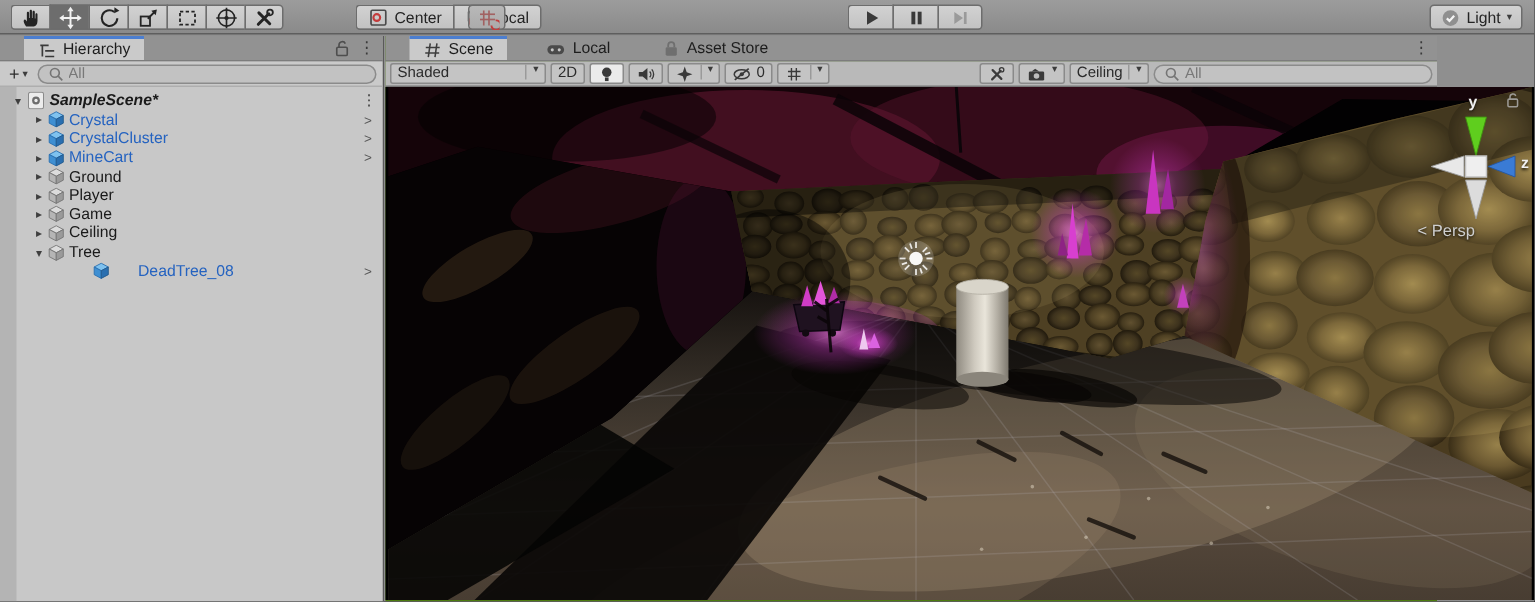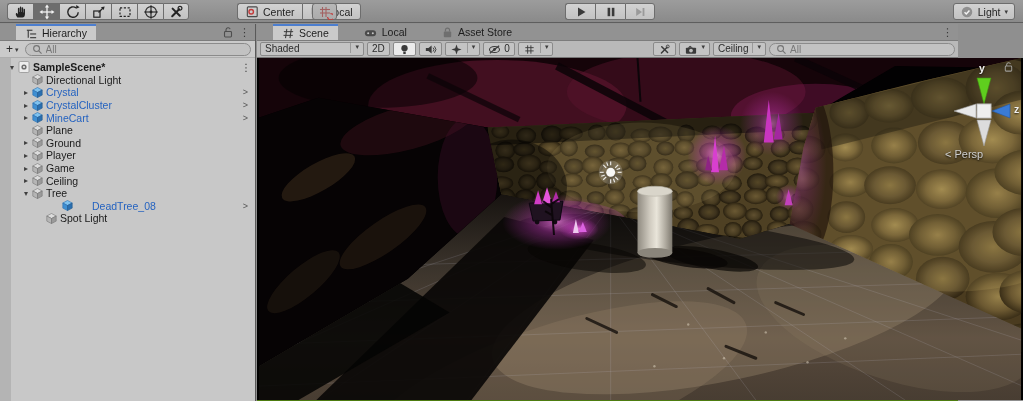--- a/index.html
+++ b/index.html
@@ -45,21 +45,21 @@
   .searchbox input{flex:1;border:none;background:transparent;outline:none;font-size:10px;
     font-family:"Liberation Sans",sans-serif;color:#333;padding:0;min-width:0;}
   .searchbox input::placeholder{color:#787878;}
   .tree{position:relative;height:343px;background:#c8c8c8;padding-top:3px;overflow:hidden;}
   .tree .gutter{position:absolute;left:0;top:0;width:11px;height:100%;background:#b4b4b4;}
   .hrow{position:relative;display:flex;align-items:center;height:12.6px;padding-left:6px;z-index:1;}
   .arrow{width:12px;text-align:center;font-size:8px;color:#3f3f3f;flex:none;}
   .hicon{flex:none;margin-right:3px;}
   .hlabel{white-space:nowrap;font-size:10.5px;color:#1a1a1a;}
   .hlabel.blue{color:#2563c0;}
-  .hlabel.bold{font-weight:bold;}
+  .hlabel.bold{font-weight:bold;font-style:italic;}
   .more{position:absolute;right:7px;color:#555;font-size:9px;}
   .row-kebab{position:absolute;right:4px;color:#3a3a3a;font-size:10px;}
   
   .scene-panel{position:absolute;left:257px;top:0;width:701px;height:377px;background:#4d7c0f;}
   .scene-toolbar{height:17px;background:#b9b9b9;border-bottom:1px solid #767676;display:flex;align-items:center;padding:0 3px;gap:3px;}
   .st-ctrl{height:14px;background:#c4c4c4;border:1px solid #8a8a8a;border-radius:2px;
     display:flex;align-items:flex-start;padding:0 4px;gap:3px;font-size:10px;color:#2b2b2b;}
   .st-ctrl.on{background:#ebebeb;}
   .st-sep{width:1px;height:10px;background:#9a9a9a;margin:0 1px;}
   .st-spacer{flex:1;}
@@ -231,130 +231,103 @@
             <span class="arrow">▾</span>
             <svg class="hicon" width="12" height="12" viewBox="0 0 12 12">
               <rect x="1" y="0.5" width="10" height="11" rx="1.2" fill="#ececec" stroke="#8a8a8a" stroke-width="0.7"></rect>
               <circle cx="6" cy="6" r="2.6" fill="#6d6d6d"></circle>
               <circle cx="6" cy="6" r="1.1" fill="#ececec"></circle>
             </svg>
             <span class="hlabel bold">SampleScene*</span>
             <span class="row-kebab">⋮</span>
           </div>
           <div class="hrow" style="padding-left: 20px;">
-            <span class="arrow"></span>
+            <span class="arrow">▸</span>
+            <svg class="hicon" width="11" height="11" viewBox="0 0 11 11">
+              <polygon points="5.5,0.5 10.2,3 5.5,5.5 0.8,3" fill="#7fc2ef" stroke="#2a6fb0" stroke-width="0.6"></polygon>
+              <polygon points="0.8,3 5.5,5.5 5.5,10.6 0.8,8.1" fill="#3f8fd2" stroke="#2a6fb0" stroke-width="0.6"></polygon>
+              <polygon points="10.2,3 5.5,5.5 5.5,10.6 10.2,8.1" fill="#2a6fb0" stroke="#22598c" stroke-width="0.6"></polygon>
+            </svg>
+            <span class="hlabel blue">Crystal</span>
+            <span class="more">&gt;</span>
+          </div>
+          <div class="hrow" style="padding-left: 20px;">
+            <span class="arrow">▸</span>
+            <svg class="hicon" width="11" height="11" viewBox="0 0 11 11">
+              <polygon points="5.5,0.5 10.2,3 5.5,5.5 0.8,3" fill="#7fc2ef" stroke="#2a6fb0" stroke-width="0.6"></polygon>
+              <polygon points="0.8,3 5.5,5.5 5.5,10.6 0.8,8.1" fill="#3f8fd2" stroke="#2a6fb0" stroke-width="0.6"></polygon>
+              <polygon points="10.2,3 5.5,5.5 5.5,10.6 10.2,8.1" fill="#2a6fb0" stroke="#22598c" stroke-width="0.6"></polygon>
+            </svg>
+            <span class="hlabel blue">CrystalCluster</span>
+            <span class="more">&gt;</span>
+          </div>
+          <div class="hrow" style="padding-left: 20px;">
+            <span class="arrow">▸</span>
+            <svg class="hicon" width="11" height="11" viewBox="0 0 11 11">
+              <polygon points="5.5,0.5 10.2,3 5.5,5.5 0.8,3" fill="#7fc2ef" stroke="#2a6fb0" stroke-width="0.6"></polygon>
+              <polygon points="0.8,3 5.5,5.5 5.5,10.6 0.8,8.1" fill="#3f8fd2" stroke="#2a6fb0" stroke-width="0.6"></polygon>
+              <polygon points="10.2,3 5.5,5.5 5.5,10.6 10.2,8.1" fill="#2a6fb0" stroke="#22598c" stroke-width="0.6"></polygon>
+            </svg>
+            <span class="hlabel blue">MineCart</span>
+            <span class="more">&gt;</span>
+          </div>
+          <div class="hrow" style="padding-left: 20px;">
+            <span class="arrow">▸</span>
             <svg class="hicon" width="11" height="11" viewBox="0 0 11 11">
               <polygon points="5.5,0.5 10.2,3 5.5,5.5 0.8,3" fill="#dcdcdc" stroke="#757575" stroke-width="0.6"></polygon>
               <polygon points="0.8,3 5.5,5.5 5.5,10.6 0.8,8.1" fill="#b5b5b5" stroke="#757575" stroke-width="0.6"></polygon>
               <polygon points="10.2,3 5.5,5.5 5.5,10.6 10.2,8.1" fill="#9a9a9a" stroke="#757575" stroke-width="0.6"></polygon>
             </svg>
-            <span class="hlabel">Directional Light</span>
+            <span class="hlabel">Ground</span>
           </div>
           <div class="hrow" style="padding-left: 20px;">
             <span class="arrow">▸</span>
+            <svg class="hicon" width="11" height="11" viewBox="0 0 11 11">
+              <polygon points="5.5,0.5 10.2,3 5.5,5.5 0.8,3" fill="#dcdcdc" stroke="#757575" stroke-width="0.6"></polygon>
+              <polygon points="0.8,3 5.5,5.5 5.5,10.6 0.8,8.1" fill="#b5b5b5" stroke="#757575" stroke-width="0.6"></polygon>
+              <polygon points="10.2,3 5.5,5.5 5.5,10.6 10.2,8.1" fill="#9a9a9a" stroke="#757575" stroke-width="0.6"></polygon>
+            </svg>
+            <span class="hlabel">Player</span>
+          </div>
+          <div class="hrow" style="padding-left: 20px;">
+            <span class="arrow">▸</span>
+            <svg class="hicon" width="11" height="11" viewBox="0 0 11 11">
+              <polygon points="5.5,0.5 10.2,3 5.5,5.5 0.8,3" fill="#dcdcdc" stroke="#757575" stroke-width="0.6"></polygon>
+              <polygon points="0.8,3 5.5,5.5 5.5,10.6 0.8,8.1" fill="#b5b5b5" stroke="#757575" stroke-width="0.6"></polygon>
+              <polygon points="10.2,3 5.5,5.5 5.5,10.6 10.2,8.1" fill="#9a9a9a" stroke="#757575" stroke-width="0.6"></polygon>
+            </svg>
+            <span class="hlabel">Game</span>
+          </div>
+          <div class="hrow" style="padding-left: 20px;">
+            <span class="arrow">▸</span>
+            <svg class="hicon" width="11" height="11" viewBox="0 0 11 11">
+              <polygon points="5.5,0.5 10.2,3 5.5,5.5 0.8,3" fill="#dcdcdc" stroke="#757575" stroke-width="0.6"></polygon>
+              <polygon points="0.8,3 5.5,5.5 5.5,10.6 0.8,8.1" fill="#b5b5b5" stroke="#757575" stroke-width="0.6"></polygon>
+              <polygon points="10.2,3 5.5,5.5 5.5,10.6 10.2,8.1" fill="#9a9a9a" stroke="#757575" stroke-width="0.6"></polygon>
+            </svg>
+            <span class="hlabel">Ceiling</span>
+          </div>
+          <div class="hrow" style="padding-left: 20px;">
+            <span class="arrow">▾</span>
+            <svg class="hicon" width="11" height="11" viewBox="0 0 11 11">
+              <polygon points="5.5,0.5 10.2,3 5.5,5.5 0.8,3" fill="#dcdcdc" stroke="#757575" stroke-width="0.6"></polygon>
+              <polygon points="0.8,3 5.5,5.5 5.5,10.6 0.8,8.1" fill="#b5b5b5" stroke="#757575" stroke-width="0.6"></polygon>
+              <polygon points="10.2,3 5.5,5.5 5.5,10.6 10.2,8.1" fill="#9a9a9a" stroke="#757575" stroke-width="0.6"></polygon>
+            </svg>
+            <span class="hlabel">Tree</span>
+          </div>
+          <div class="hrow" style="padding-left: 34px; gap: 16px;">
+            <span class="arrow"></span>
             <svg class="hicon" width="11" height="11" viewBox="0 0 11 11">
               <polygon points="5.5,0.5 10.2,3 5.5,5.5 0.8,3" fill="#7fc2ef" stroke="#2a6fb0" stroke-width="0.6"></polygon>
               <polygon points="0.8,3 5.5,5.5 5.5,10.6 0.8,8.1" fill="#3f8fd2" stroke="#2a6fb0" stroke-width="0.6"></polygon>
               <polygon points="10.2,3 5.5,5.5 5.5,10.6 10.2,8.1" fill="#2a6fb0" stroke="#22598c" stroke-width="0.6"></polygon>
             </svg>
-            <span class="hlabel blue">Crystal</span>
-            <span class="more">&gt;</span>
-          </div>
-          <div class="hrow" style="padding-left: 20px;">
-            <span class="arrow">▸</span>
-            <svg class="hicon" width="11" height="11" viewBox="0 0 11 11">
-              <polygon points="5.5,0.5 10.2,3 5.5,5.5 0.8,3" fill="#7fc2ef" stroke="#2a6fb0" stroke-width="0.6"></polygon>
-              <polygon points="0.8,3 5.5,5.5 5.5,10.6 0.8,8.1" fill="#3f8fd2" stroke="#2a6fb0" stroke-width="0.6"></polygon>
-              <polygon points="10.2,3 5.5,5.5 5.5,10.6 10.2,8.1" fill="#2a6fb0" stroke="#22598c" stroke-width="0.6"></polygon>
-            </svg>
-            <span class="hlabel blue">CrystalCluster</span>
-            <span class="more">&gt;</span>
-          </div>
-          <div class="hrow" style="padding-left: 20px;">
-            <span class="arrow">▸</span>
-            <svg class="hicon" width="11" height="11" viewBox="0 0 11 11">
-              <polygon points="5.5,0.5 10.2,3 5.5,5.5 0.8,3" fill="#7fc2ef" stroke="#2a6fb0" stroke-width="0.6"></polygon>
-              <polygon points="0.8,3 5.5,5.5 5.5,10.6 0.8,8.1" fill="#3f8fd2" stroke="#2a6fb0" stroke-width="0.6"></polygon>
-              <polygon points="10.2,3 5.5,5.5 5.5,10.6 10.2,8.1" fill="#2a6fb0" stroke="#22598c" stroke-width="0.6"></polygon>
-            </svg>
-            <span class="hlabel blue">MineCart</span>
-            <span class="more">&gt;</span>
-          </div>
-          <div class="hrow" style="padding-left: 20px;">
-            <span class="arrow"></span>
-            <svg class="hicon" width="11" height="11" viewBox="0 0 11 11">
-              <polygon points="5.5,0.5 10.2,3 5.5,5.5 0.8,3" fill="#dcdcdc" stroke="#757575" stroke-width="0.6"></polygon>
-              <polygon points="0.8,3 5.5,5.5 5.5,10.6 0.8,8.1" fill="#b5b5b5" stroke="#757575" stroke-width="0.6"></polygon>
-              <polygon points="10.2,3 5.5,5.5 5.5,10.6 10.2,8.1" fill="#9a9a9a" stroke="#757575" stroke-width="0.6"></polygon>
-            </svg>
-            <span class="hlabel">Plane</span>
-          </div>
-          <div class="hrow" style="padding-left: 20px;">
-            <span class="arrow">▸</span>
-            <svg class="hicon" width="11" height="11" viewBox="0 0 11 11">
-              <polygon points="5.5,0.5 10.2,3 5.5,5.5 0.8,3" fill="#dcdcdc" stroke="#757575" stroke-width="0.6"></polygon>
-              <polygon points="0.8,3 5.5,5.5 5.5,10.6 0.8,8.1" fill="#b5b5b5" stroke="#757575" stroke-width="0.6"></polygon>
-              <polygon points="10.2,3 5.5,5.5 5.5,10.6 10.2,8.1" fill="#9a9a9a" stroke="#757575" stroke-width="0.6"></polygon>
-            </svg>
-            <span class="hlabel">Ground</span>
-          </div>
-          <div class="hrow" style="padding-left: 20px;">
-            <span class="arrow">▸</span>
-            <svg class="hicon" width="11" height="11" viewBox="0 0 11 11">
-              <polygon points="5.5,0.5 10.2,3 5.5,5.5 0.8,3" fill="#dcdcdc" stroke="#757575" stroke-width="0.6"></polygon>
-              <polygon points="0.8,3 5.5,5.5 5.5,10.6 0.8,8.1" fill="#b5b5b5" stroke="#757575" stroke-width="0.6"></polygon>
-              <polygon points="10.2,3 5.5,5.5 5.5,10.6 10.2,8.1" fill="#9a9a9a" stroke="#757575" stroke-width="0.6"></polygon>
-            </svg>
-            <span class="hlabel">Player</span>
-          </div>
-          <div class="hrow" style="padding-left: 20px;">
-            <span class="arrow">▸</span>
-            <svg class="hicon" width="11" height="11" viewBox="0 0 11 11">
-              <polygon points="5.5,0.5 10.2,3 5.5,5.5 0.8,3" fill="#dcdcdc" stroke="#757575" stroke-width="0.6"></polygon>
-              <polygon points="0.8,3 5.5,5.5 5.5,10.6 0.8,8.1" fill="#b5b5b5" stroke="#757575" stroke-width="0.6"></polygon>
-              <polygon points="10.2,3 5.5,5.5 5.5,10.6 10.2,8.1" fill="#9a9a9a" stroke="#757575" stroke-width="0.6"></polygon>
-            </svg>
-            <span class="hlabel">Game</span>
-          </div>
-          <div class="hrow" style="padding-left: 20px;">
-            <span class="arrow">▸</span>
-            <svg class="hicon" width="11" height="11" viewBox="0 0 11 11">
-              <polygon points="5.5,0.5 10.2,3 5.5,5.5 0.8,3" fill="#dcdcdc" stroke="#757575" stroke-width="0.6"></polygon>
-              <polygon points="0.8,3 5.5,5.5 5.5,10.6 0.8,8.1" fill="#b5b5b5" stroke="#757575" stroke-width="0.6"></polygon>
-              <polygon points="10.2,3 5.5,5.5 5.5,10.6 10.2,8.1" fill="#9a9a9a" stroke="#757575" stroke-width="0.6"></polygon>
-            </svg>
-            <span class="hlabel">Ceiling</span>
-          </div>
-          <div class="hrow" style="padding-left: 20px;">
-            <span class="arrow">▾</span>
-            <svg class="hicon" width="11" height="11" viewBox="0 0 11 11">
-              <polygon points="5.5,0.5 10.2,3 5.5,5.5 0.8,3" fill="#dcdcdc" stroke="#757575" stroke-width="0.6"></polygon>
-              <polygon points="0.8,3 5.5,5.5 5.5,10.6 0.8,8.1" fill="#b5b5b5" stroke="#757575" stroke-width="0.6"></polygon>
-              <polygon points="10.2,3 5.5,5.5 5.5,10.6 10.2,8.1" fill="#9a9a9a" stroke="#757575" stroke-width="0.6"></polygon>
-            </svg>
-            <span class="hlabel">Tree</span>
-          </div>
-          <div class="hrow" style="padding-left: 34px; gap: 16px;">
-            <span class="arrow"></span>
-            <svg class="hicon" width="11" height="11" viewBox="0 0 11 11">
-              <polygon points="5.5,0.5 10.2,3 5.5,5.5 0.8,3" fill="#7fc2ef" stroke="#2a6fb0" stroke-width="0.6"></polygon>
-              <polygon points="0.8,3 5.5,5.5 5.5,10.6 0.8,8.1" fill="#3f8fd2" stroke="#2a6fb0" stroke-width="0.6"></polygon>
-              <polygon points="10.2,3 5.5,5.5 5.5,10.6 10.2,8.1" fill="#2a6fb0" stroke="#22598c" stroke-width="0.6"></polygon>
-            </svg>
             <span class="hlabel blue">DeadTree_08</span>
             <span class="more">&gt;</span>
-          </div>
-          <div class="hrow" style="padding-left: 34px;">
-            <span class="arrow"></span>
-            <svg class="hicon" width="11" height="11" viewBox="0 0 11 11">
-              <polygon points="5.5,0.5 10.2,3 5.5,5.5 0.8,3" fill="#dcdcdc" stroke="#757575" stroke-width="0.6"></polygon>
-              <polygon points="0.8,3 5.5,5.5 5.5,10.6 0.8,8.1" fill="#b5b5b5" stroke="#757575" stroke-width="0.6"></polygon>
-              <polygon points="10.2,3 5.5,5.5 5.5,10.6 10.2,8.1" fill="#9a9a9a" stroke="#757575" stroke-width="0.6"></polygon>
-            </svg>
-            <span class="hlabel">Spot Light</span>
           </div>
         </div>
     </div>
 
     <div class="scene-panel">
       <div class="tabbar">
         <div class="tab active">
           <svg class="ticon" width="13" height="13" viewBox="0 0 14 14">
               <g stroke="#3c3c3c" stroke-width="1.1">
                 <line x1="5.2" y1="2" x2="3.8" y2="12"></line>

